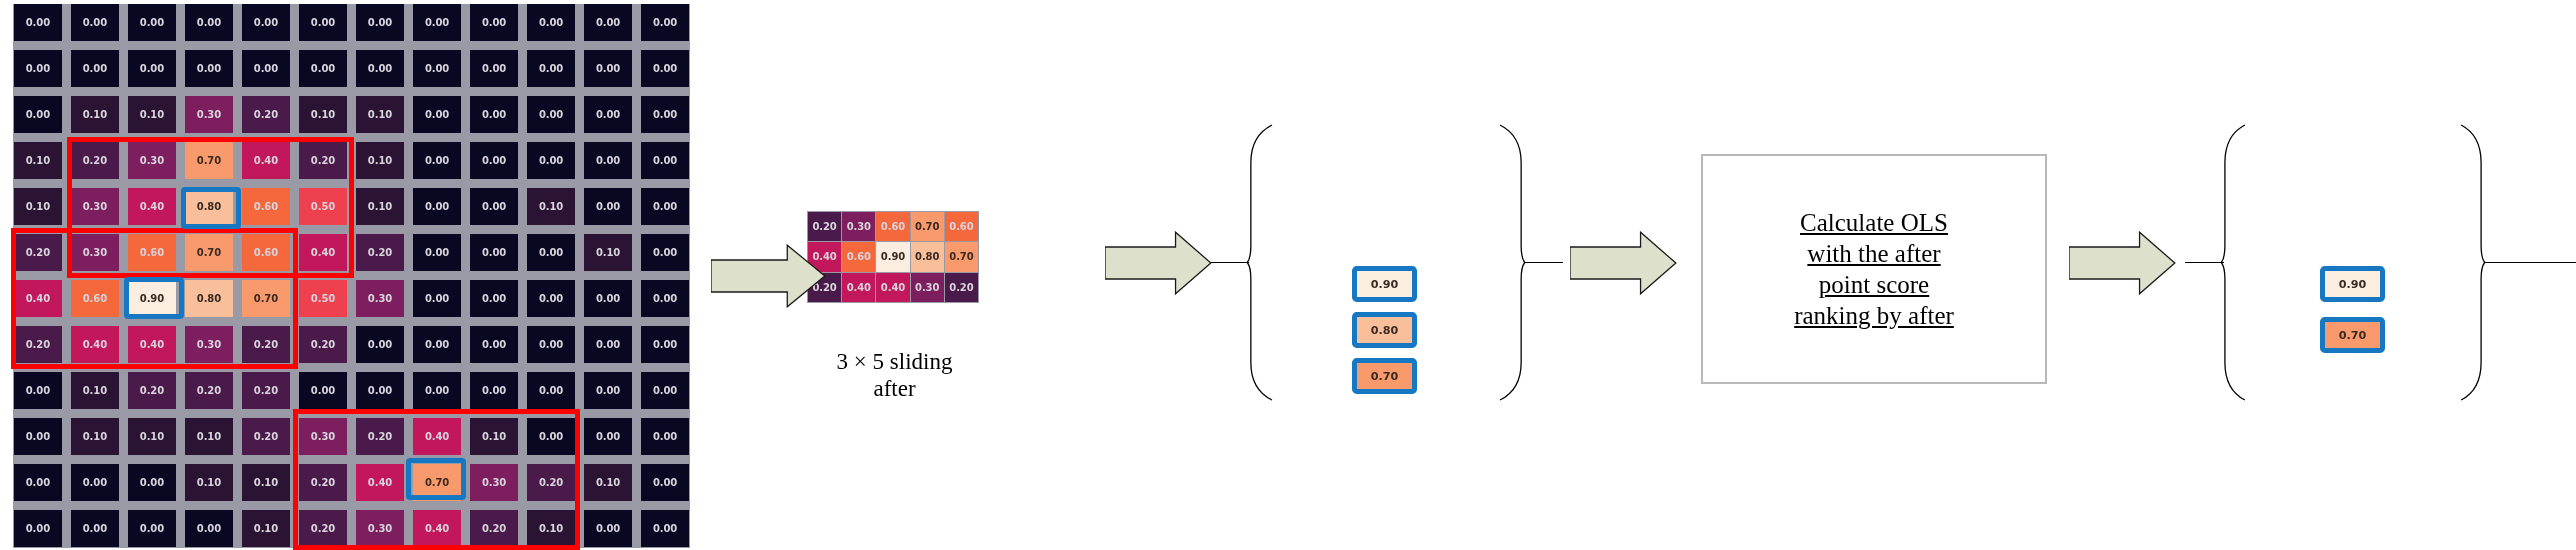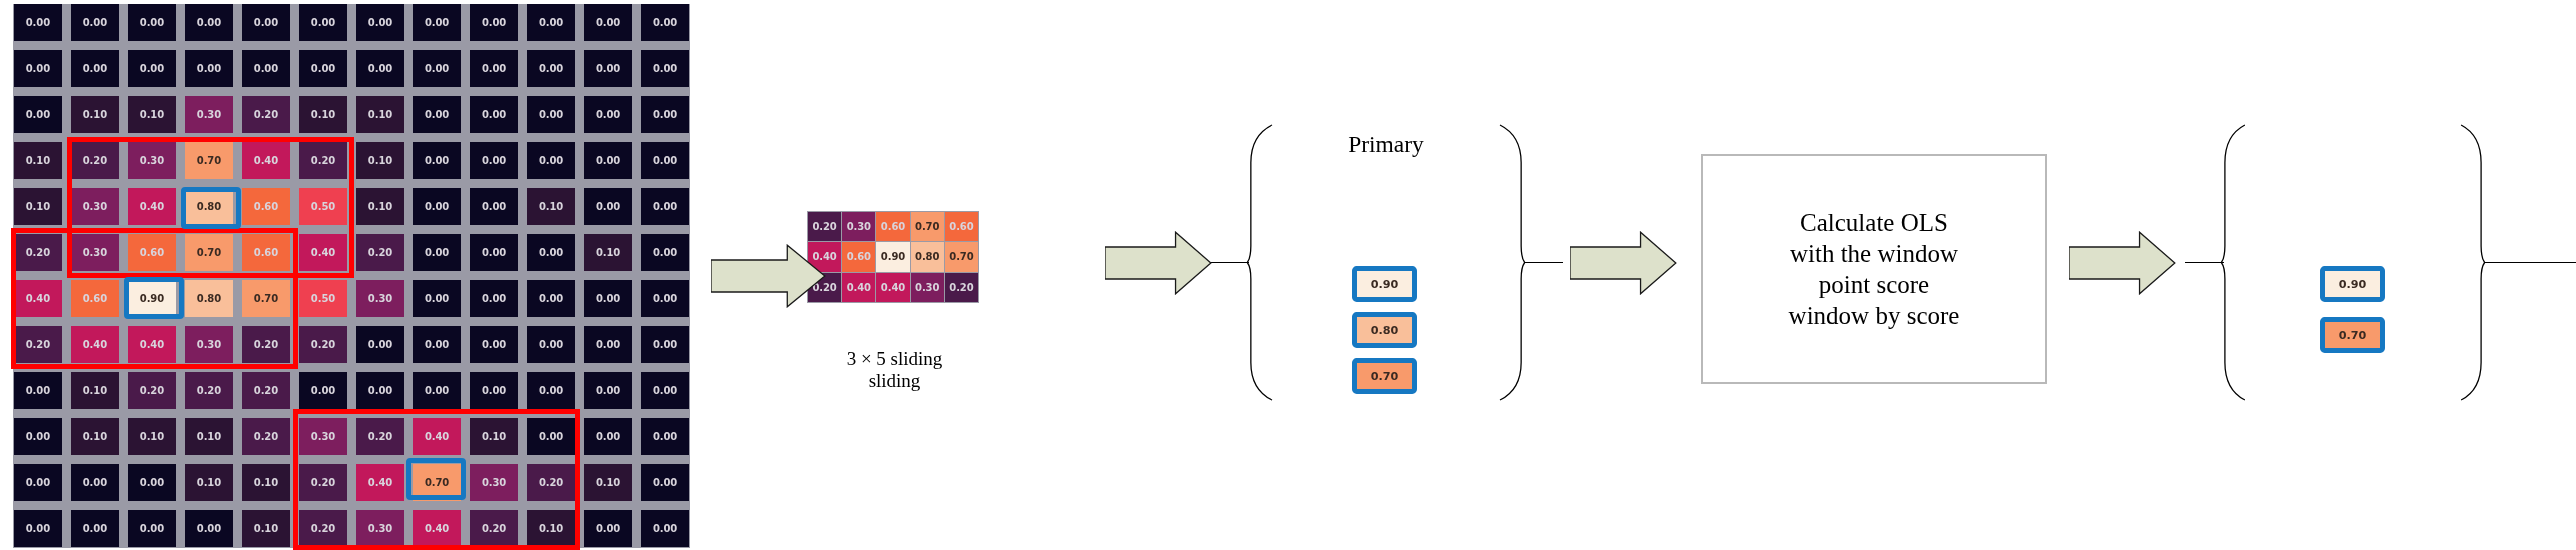--- a/index.html
+++ b/index.html
@@ -20,40 +20,40 @@
        pointer-events:none;z-index:6;}
   .peakbox{position:absolute;border:5.3px solid #1678c2;box-sizing:border-box;
            border-radius:4.1px;pointer-events:none;z-index:7;}
 
   
   #window-grid{position:absolute;left:807px;top:211px;width:172px;height:92px;
                display:grid;grid-template-columns:repeat(5,1fr);
                grid-template-rows:repeat(3,1fr);
                background:#9a9aa6;gap:0.9px;padding:0.9px;box-sizing:border-box;}
   #window-caption{position:absolute;left:806px;top:348px;width:177px;
-                  text-align:center;font-size:19px;line-height:1.18;color:#000;}
+                  text-align:center;font-size:23px;line-height:1.18;color:#000;}
 
   
   .arrow{position:absolute;height:64px;z-index:2;}
   .arrow svg{display:block;width:100%;height:100%;}
 
   
   .brace-group{position:absolute;}
   .brace-group svg{position:absolute;left:0;top:0;overflow:visible;}
   .group-title{position:absolute;left:0;width:100%;text-align:center;
                font-size:23.5px;line-height:1.2;color:#000;}
   .chip{position:absolute;border:5.3px solid #1678c2;border-radius:4.7px;
         box-sizing:border-box;display:flex;align-items:center;
         justify-content:center;font-family:"DejaVu Sans", sans-serif;
         font-size:11.2px;font-weight:600;color:#3a2a22;}
 
   
   #ols-box{position:absolute;left:1701px;top:154px;width:346px;height:230px;
            border:2.4px solid #b9b9b9;background:#ffffff;box-sizing:border-box;
-           display:flex;align-items:center;justify-content:center;}
+           display:flex;align-items:center;justify-content:center;text-decoration:underline;}
   #ols-text{font-size:25px;line-height:1.25;text-align:center;color:#000;
             padding:0 17.7px;}
 
   
   .stub{position:absolute;height:1.2px;background:#000;z-index:1;}
 </style>
 </head>
 <body>
 
 <div id="heatmap">
@@ -221,62 +221,61 @@
     <div class="cell" style="background: rgb(249, 191, 154); color: rgb(58, 42, 34);">0.80</div>
     <div class="cell" style="background: rgb(248, 154, 107); color: rgb(58, 42, 34);">0.70</div>
     <div class="cell" style="background: rgb(74, 26, 74); color: rgb(216, 212, 220);">0.20</div>
     <div class="cell" style="background: rgb(194, 24, 91); color: rgb(216, 212, 220);">0.40</div>
     <div class="cell" style="background: rgb(194, 24, 91); color: rgb(216, 212, 220);">0.40</div>
     <div class="cell" style="background: rgb(125, 30, 94); color: rgb(216, 212, 220);">0.30</div>
     <div class="cell" style="background: rgb(74, 26, 74); color: rgb(216, 212, 220);">0.20</div>
   </div>
 <div id="window-caption">
   <div>3 × 5 sliding</div>
-  <div>sliding</div>
+  <div>after</div>
 </div>
 
 <div class="arrow" style="left:1105px;top:231px;width:107px;">
   <svg viewBox="0 0 182 108" preserveAspectRatio="none">
     <polygon points="0,27 120,27 120,2 180,54 120,106 120,81 0,81" fill="#dde1cb" stroke="#1a1a1a" stroke-width="2.2"></polygon>
   </svg>
 </div>
 
 <div class="stub" style="left:1210px;top:262px;width:39px;"></div>
 
 <div class="brace-group" style="left:1247px;top:125px;width:278px;height:275px;">
   <svg width="278" height="275" viewBox="0 0 472 468">
     <path d="M42,0 C18,12 6,32 6,64 L6,206 C6,224 3,230 0,234 C3,238 6,244 6,262
              L6,404 C6,436 18,456 42,468" fill="none" stroke="#000" stroke-width="2.2"></path>
     <path d="M430,0 C454,12 466,32 466,64 L466,206 C466,224 469,230 472,234
              C469,238 466,244 466,262 L466,404 C466,436 454,456 430,468" fill="none" stroke="#000" stroke-width="2.2"></path>
   </svg>
 
   <div class="group-title" style="top:4.7px;">
-    <div>Primary</div>
   </div>
 
   <div class="chip" style="left:105px;top:141px;width:65px;height:36px;background:#fbeee0;">0.90</div>
   <div class="chip" style="left:105px;top:187px;width:65px;height:36px;background:#f9bf9a;">0.80</div>
   <div class="chip" style="left:105px;top:233px;width:65px;height:36px;background:#f89a6b;">0.70</div>
 </div>
 
 <div class="stub" style="left:1524px;top:262px;width:39px;"></div>
 
 <div class="arrow" style="left:1570px;top:231px;width:107px;">
   <svg viewBox="0 0 182 108" preserveAspectRatio="none">
     <polygon points="0,27 120,27 120,2 180,54 120,106 120,81 0,81" fill="#dde1cb" stroke="#1a1a1a" stroke-width="2.2"></polygon>
   </svg>
 </div>
 
 <div id="ols-box">
   <div id="ols-text">
     <div>Calculate OLS</div>
-    <div>with the window</div>
+    <div>with the after</div>
     <div>point score</div>
-    <div>window by score</div>
+    <div>ranking by after</div>
   </div>
 </div>
 
 <div class="arrow" style="left:2069px;top:231px;width:107px;">
   <svg viewBox="0 0 182 108" preserveAspectRatio="none">
     <polygon points="0,27 120,27 120,2 180,54 120,106 120,81 0,81" fill="#dde1cb" stroke="#1a1a1a" stroke-width="2.2"></polygon>
   </svg>
 </div>
 
 <div class="stub" style="left:2185px;top:262px;width:39px;"></div>

